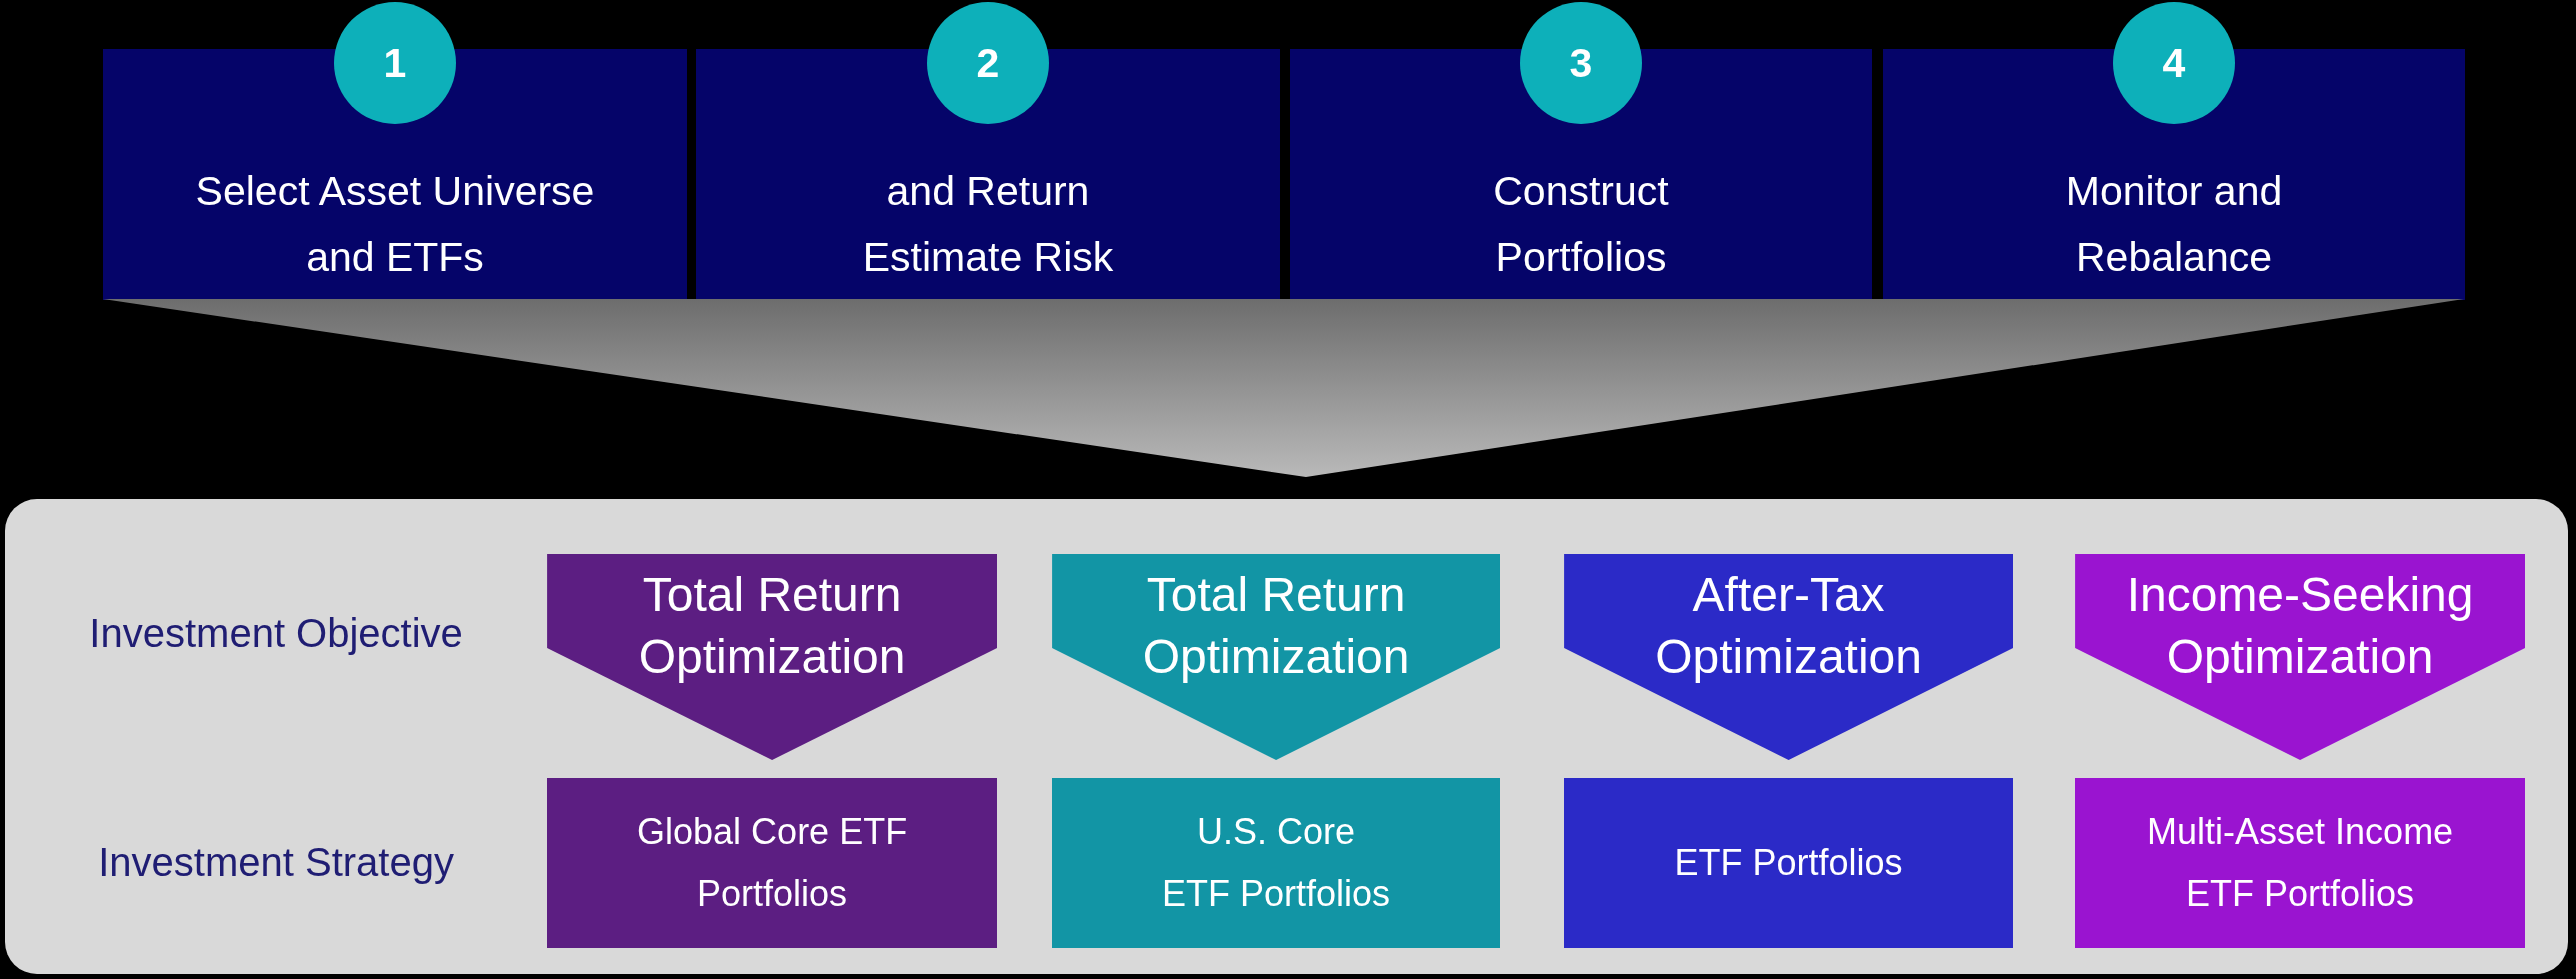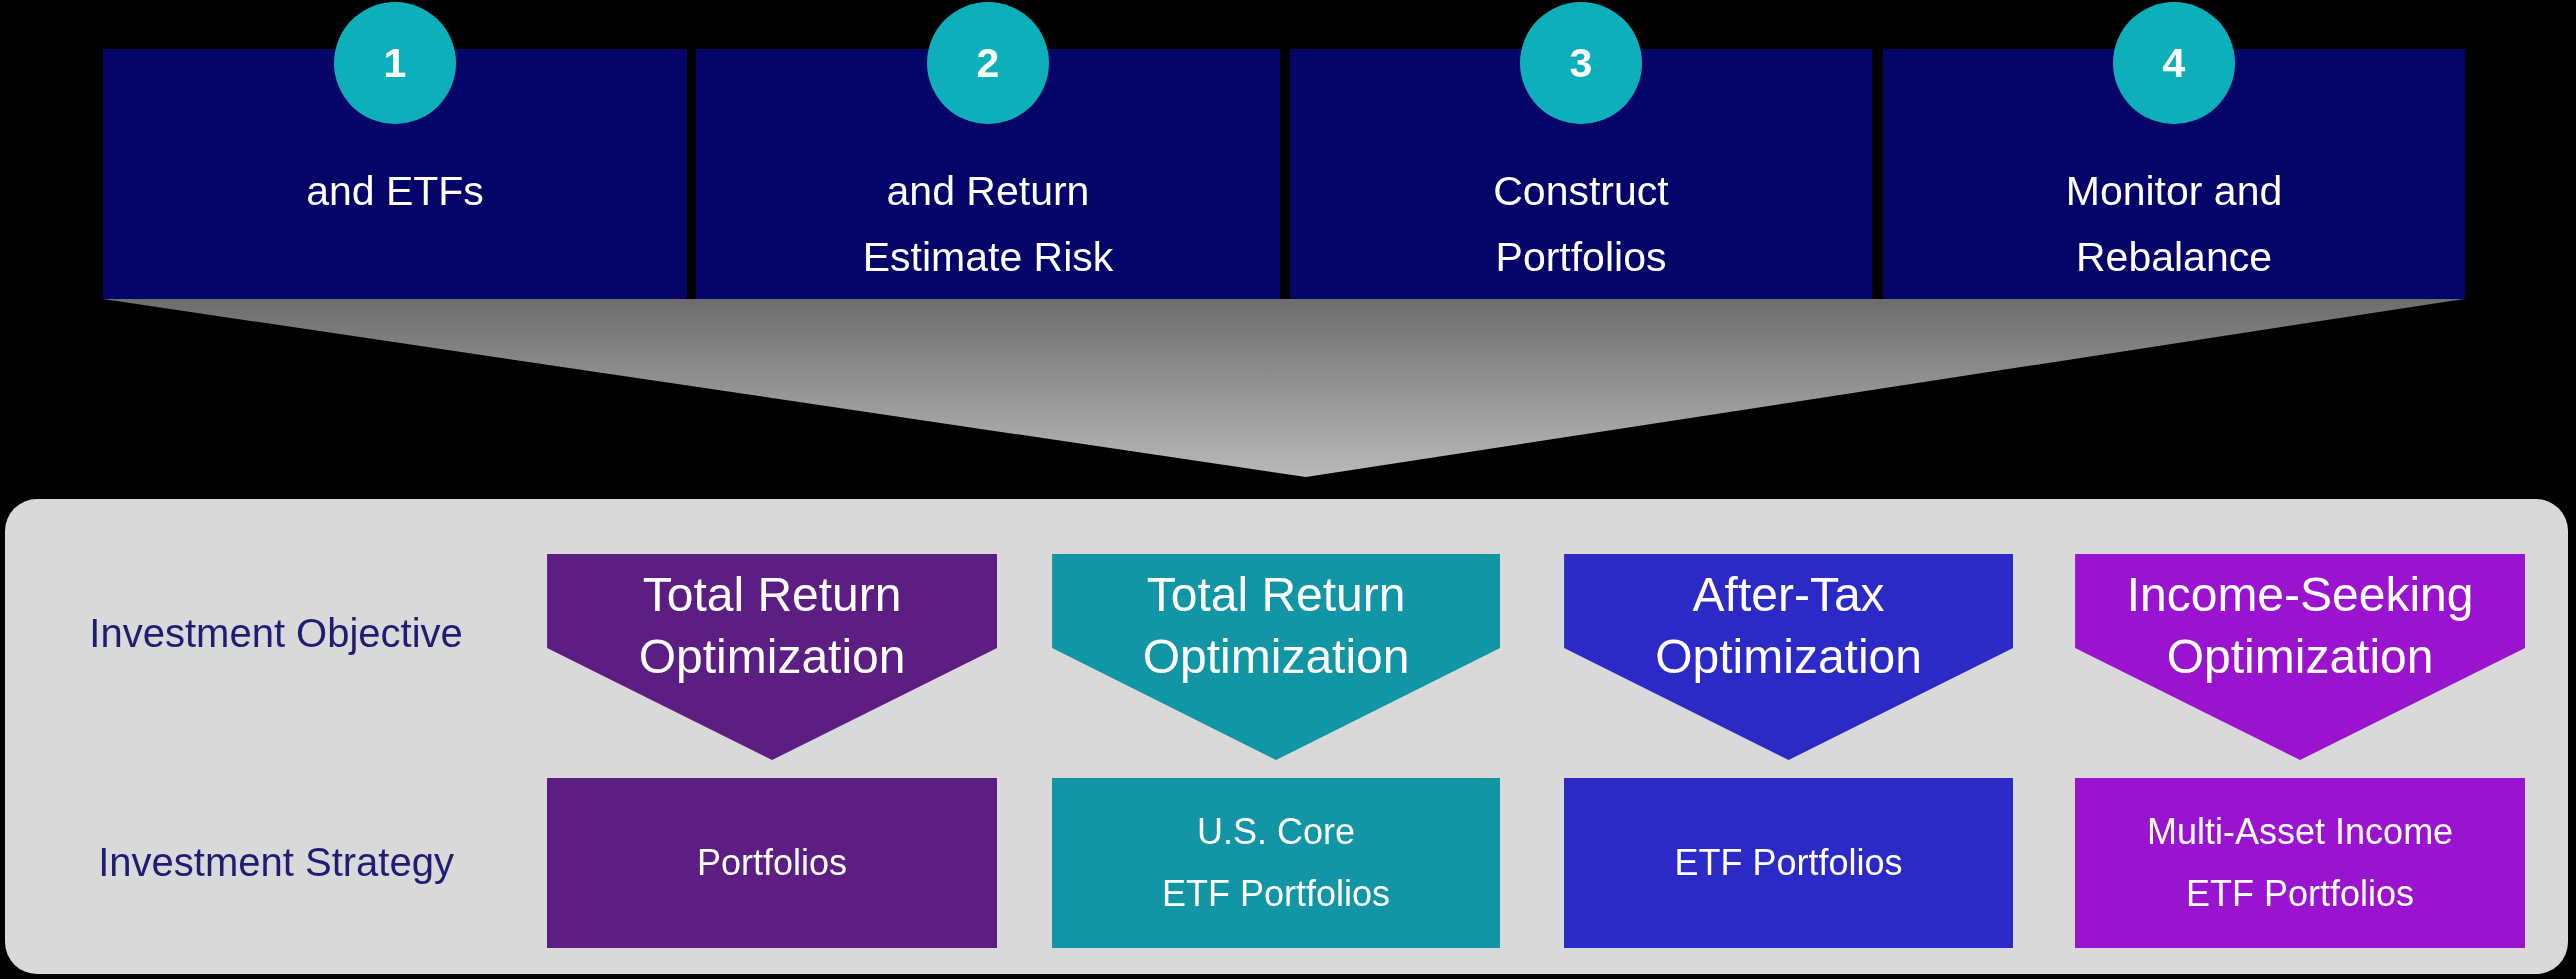--- a/index.html
+++ b/index.html
@@ -82,20 +82,21 @@
 </head>
 <body>
 
 <div class="canvas">
 
   <div class="step-box s1">
     <div class="step-circle">
       <span>1</span>
     </div>
     <div class="step-title">
+      <div>Select Asset Universe</div>
       <div>and ETFs</div>
     </div>
   </div>
 
   <div class="step-box s2">
     <div class="step-circle">
       <span>2</span>
     </div>
     <div class="step-title">
       <div>and Return</div>
@@ -145,20 +146,21 @@
     <div class="obj-shape col3 fill-blue">
       <div>After-Tax</div>
       <div>Optimization</div>
     </div>
     <div class="obj-shape col4 fill-violet">
       <div>Income-Seeking</div>
       <div>Optimization</div>
     </div>
 
     <div class="strat-rect col1 fill-purple">
+      <div>Global Core ETF</div>
       <div>Portfolios</div>
     </div>
     <div class="strat-rect col2 fill-teal">
       <div>U.S. Core</div>
       <div>ETF Portfolios</div>
     </div>
     <div class="strat-rect col3 fill-blue">
       <div>ETF Portfolios</div>
     </div>
     <div class="strat-rect col4 fill-violet">

